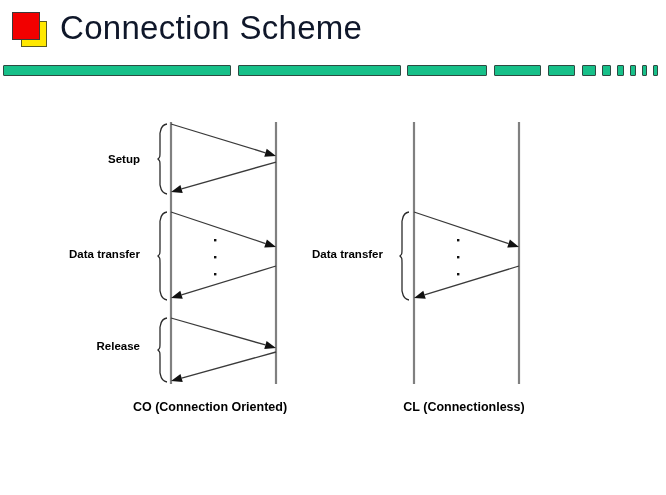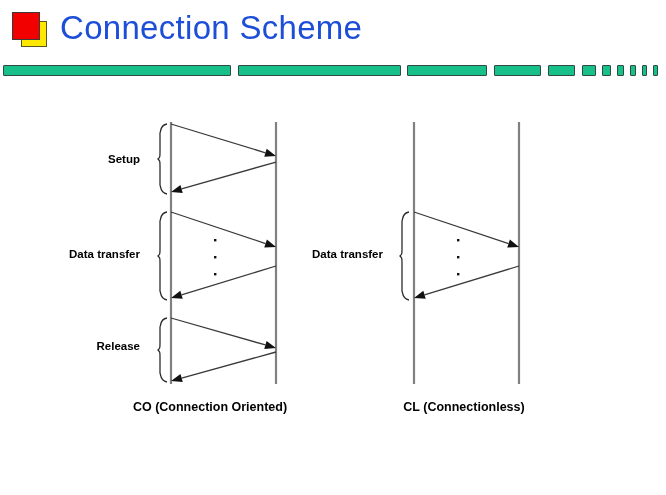--- a/index.html
+++ b/index.html
@@ -42,21 +42,21 @@
     background: #F20000;
     border: 1px solid #3a3a3a;
     box-sizing: border-box;
   }
   #slide-title {
     position: absolute;
     left: 60px; top: 6px;
     font-size: 33px;
     font-weight: 400;
     letter-spacing: 0.3px;
-    color: #1d4ed8;
+    color: #0f172a;
     white-space: nowrap;
     line-height: 44px;
   }
 
   
   #divider {
     position: absolute;
     left: 0; top: 65px;
     width: 666px; height: 12px;
   }

